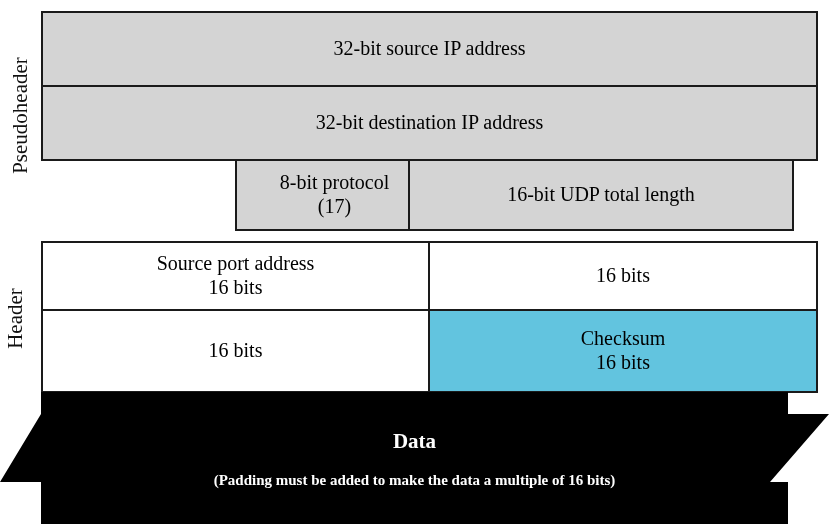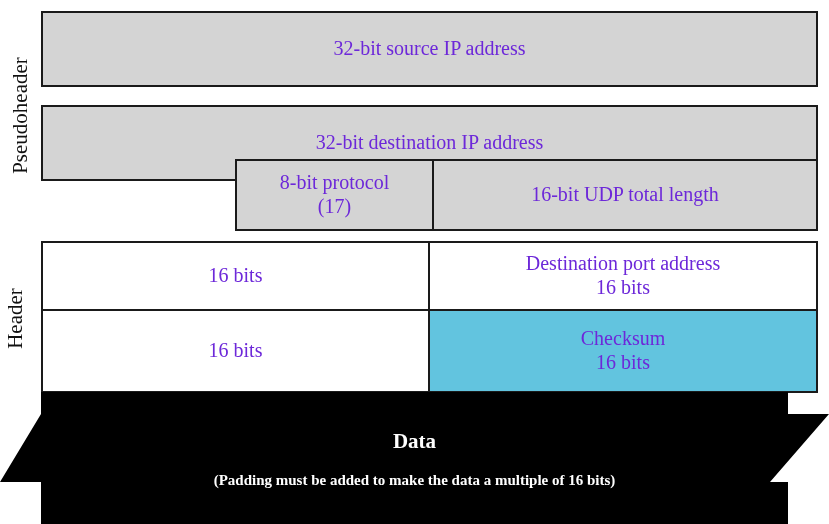--- a/index.html
+++ b/index.html
@@ -37,21 +37,21 @@
   
   .box {
     position: absolute;
     box-sizing: border-box;
     border: 2px solid #1a1a1a;
     display: flex;
     flex-direction: column;
     align-items: center;
     justify-content: center;
     text-align: center;
-    color: #6d28d9;
+    color: #000000;
     font-size: 20px;
     line-height: 1.18;
     padding: 0 5px;
   }
   .box .l2 { display: block; }
   .gray  { background: #d4d4d4; }
   .white { background: #ffffff; }
   .blue  { background: #62c4df; }
 
   
@@ -95,40 +95,40 @@
   </div>
 
   <div class="side-label" style="left:-42px; top:305px; width:115px; height:26px;">
     <span>Header</span>
   </div>
 
   <div class="box gray" style="left:41px; top:11px; width:777px; height:76px;">
     <span>32-bit source IP address</span>
   </div>
 
-  <div class="box gray" style="left:41px; top:85px; width:777px; height:76px;margin-top:20px;">
+  <div class="box gray" style="left:41px; top:85px; width:777px; height:76px;">
     <span>32-bit destination IP address</span>
   </div>
 
 
   <div class="box gray" style="left:235px; top:159px; width:199px; height:72px;">
     <span>8-bit protocol</span>
     <span class="l2">(17)</span>
   </div>
 
-  <div class="box gray" style="left:432px; top:159px; width:386px; height:72px;">
+  <div class="box gray" style="left:408px; top:159px; width:386px; height:72px;">
     <span>16-bit UDP total length</span>
   </div>
 
   <div class="box white" style="left:41px; top:241px; width:389px; height:70px;">
+    <span>Source port address</span>
     <span class="l2">16 bits</span>
   </div>
 
   <div class="box white" style="left:428px; top:241px; width:390px; height:70px;">
-    <span>Destination port address</span>
     <span class="l2">16 bits</span>
   </div>
 
   <div class="box white" style="left:41px; top:309px; width:389px; height:84px;">
     <span class="l2">16 bits</span>
   </div>
 
   <div class="box blue" style="left:428px; top:309px; width:390px; height:84px;">
     <span>Checksum</span>
     <span class="l2">16 bits</span>

